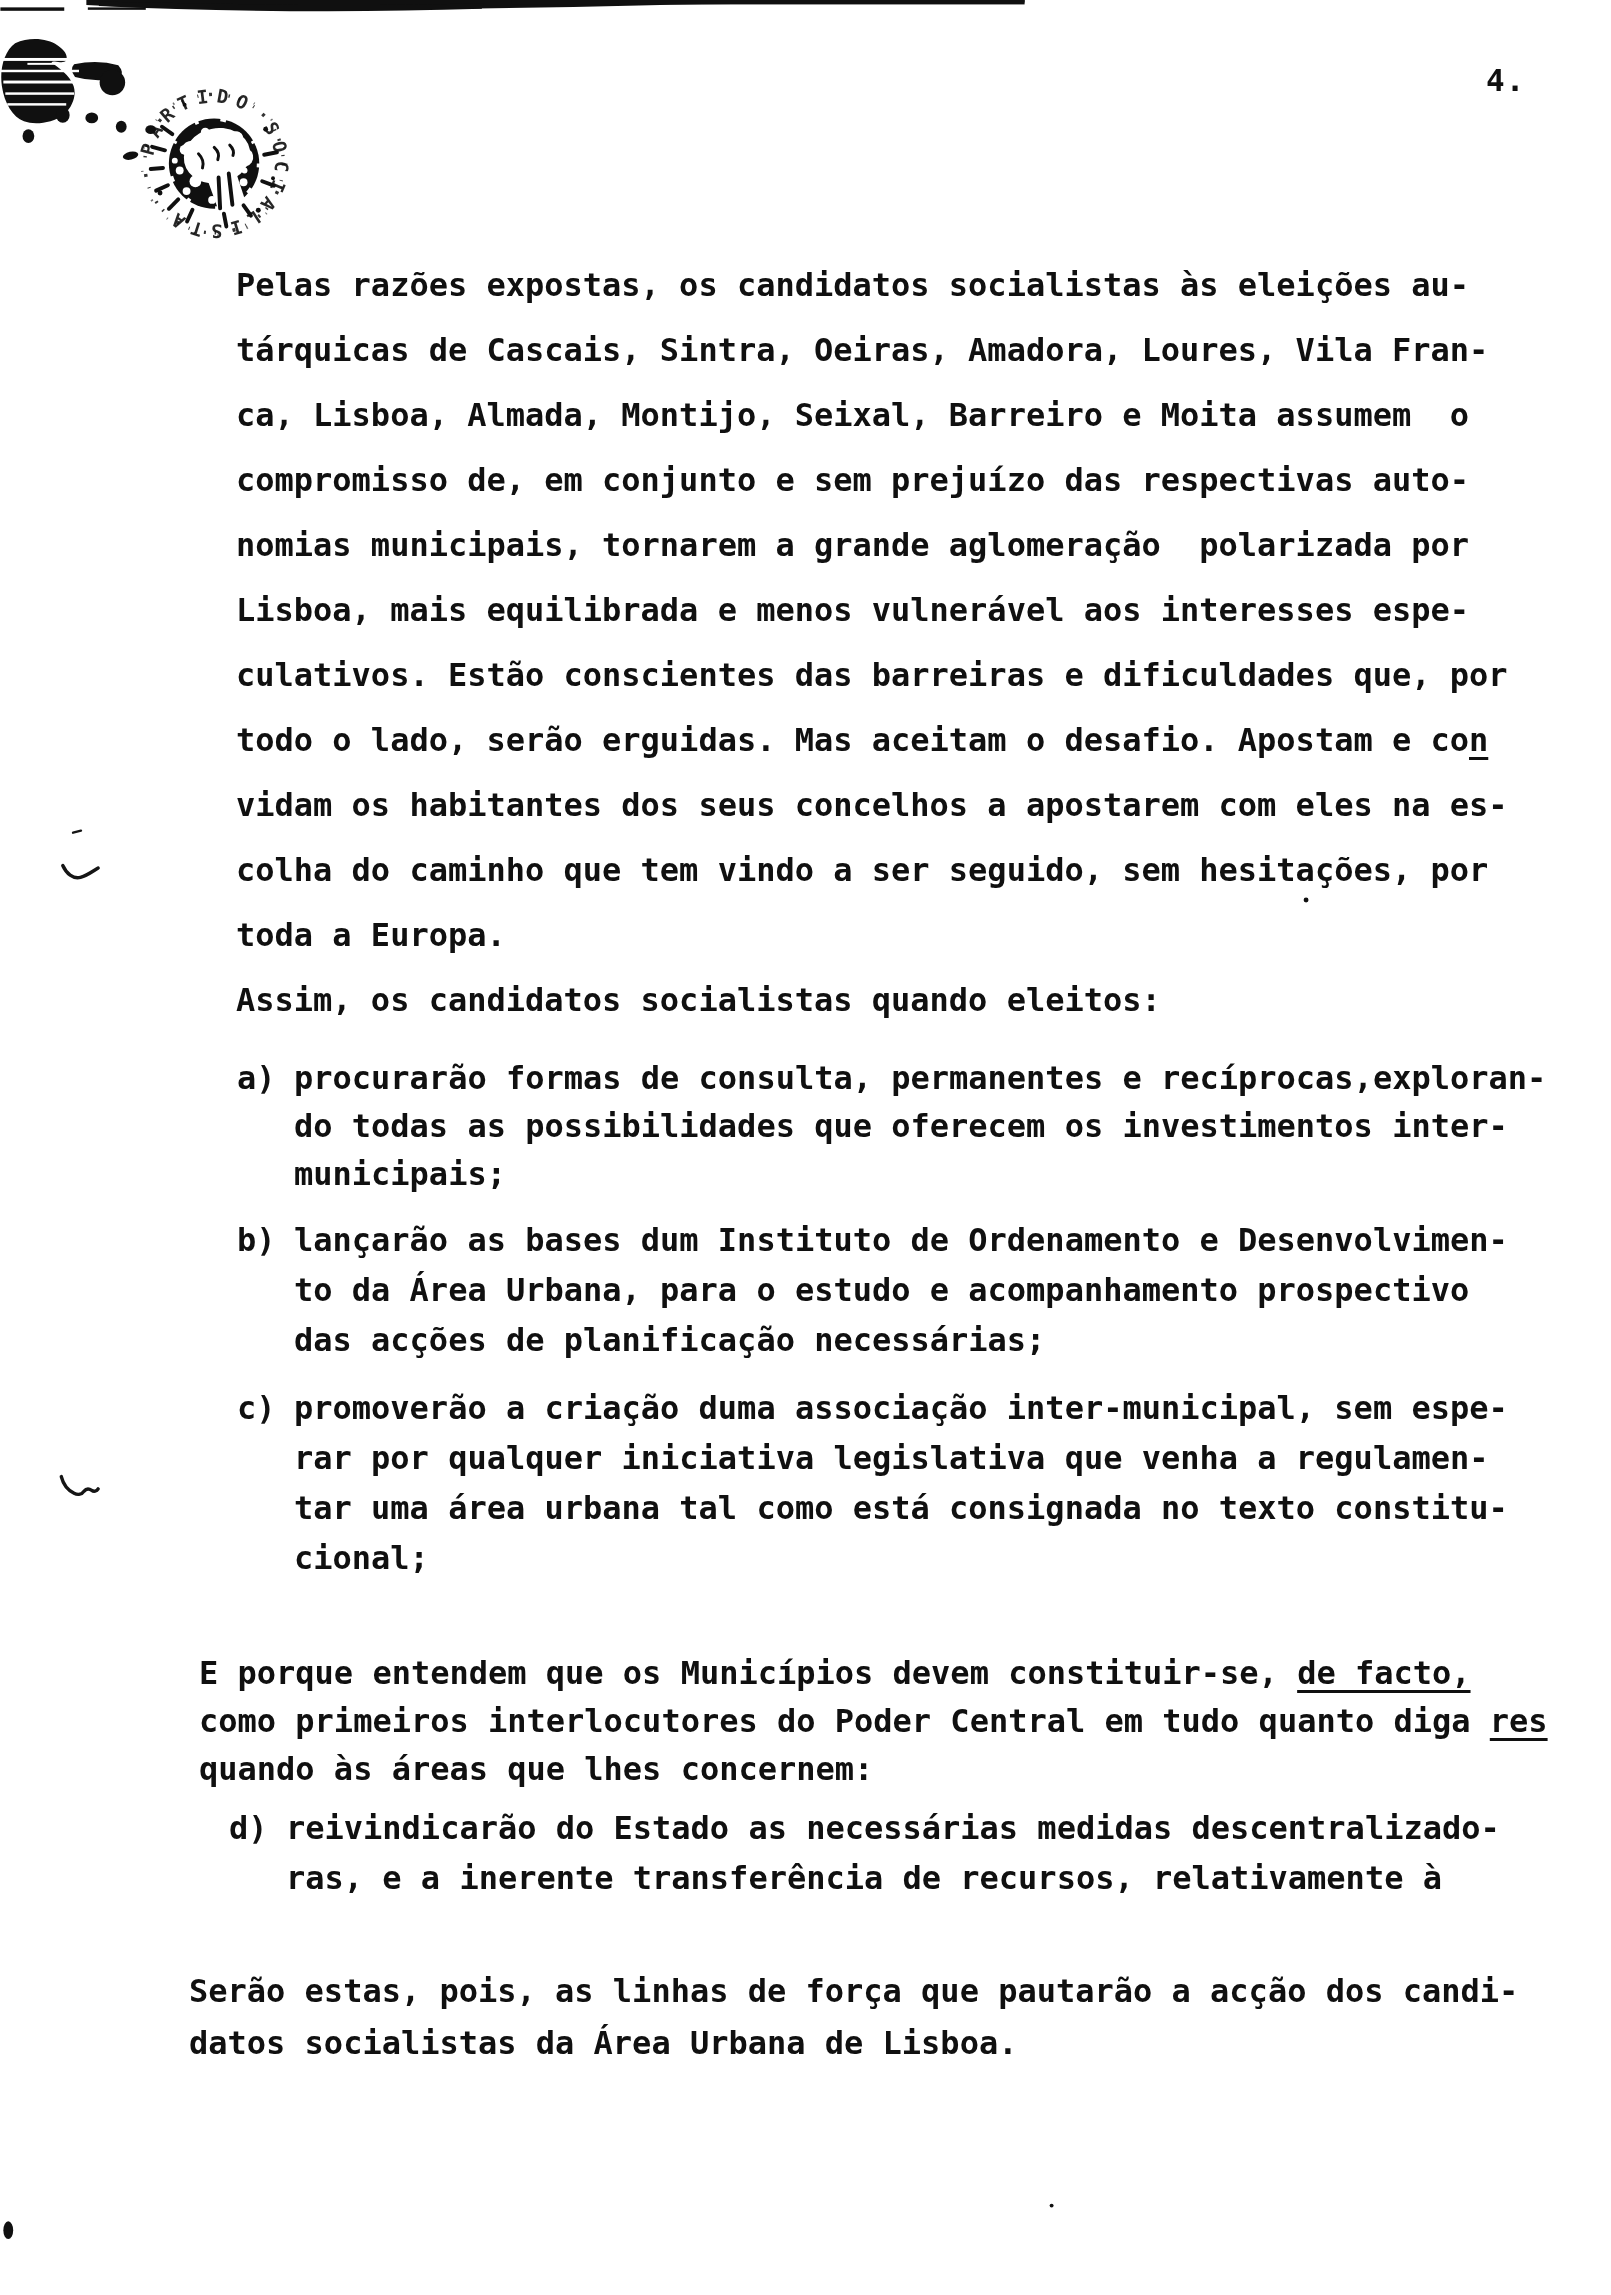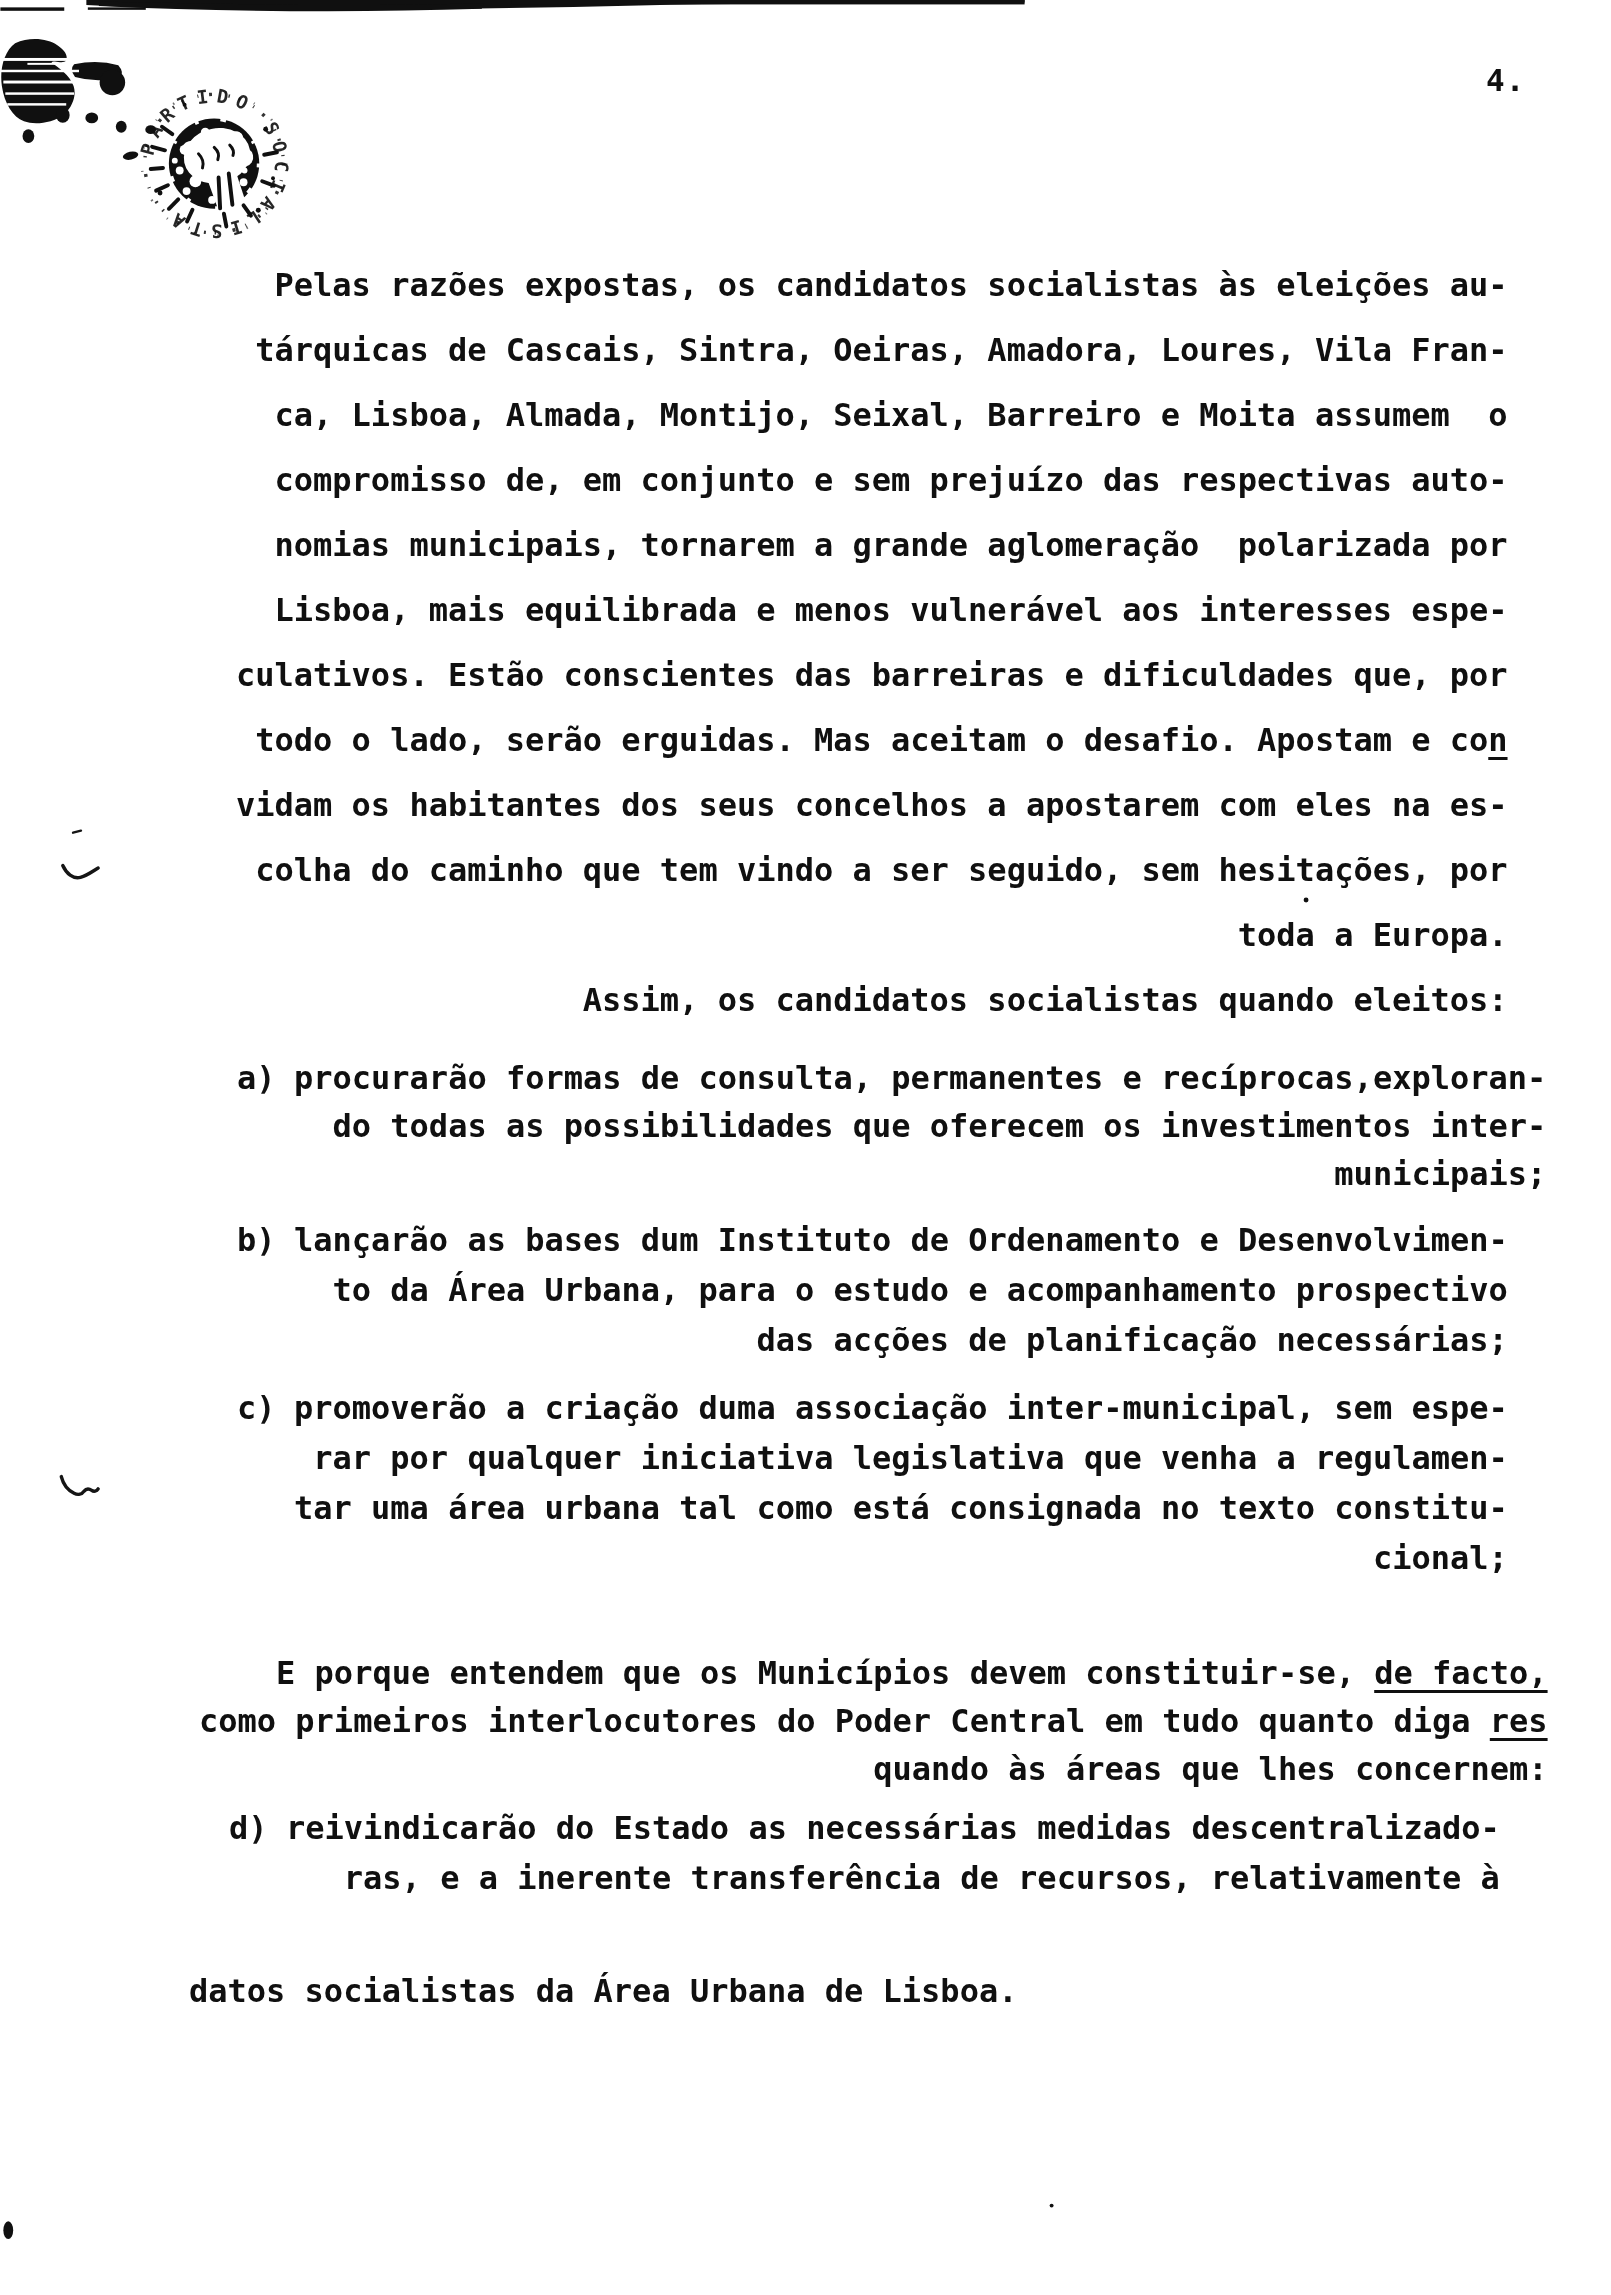--- a/index.html
+++ b/index.html
@@ -9,21 +9,20 @@
     background:#ffffff;
     overflow:hidden;
     font-family:"DejaVu Sans Mono","Liberation Mono",monospace;
     font-weight:bold;
     color:#101010;
   }
   .tblock{
     position:absolute;
     white-space:pre;
     font-size:32px;
-    text-align:right;
   }
   .tblock .line{min-height:1em;}
   #blk-p1      {left:236px; top:253px;  line-height:65px;}
   #blk-item_a  {left:294px; top:1054px; line-height:48px;}
   #blk-item_b  {left:294px; top:1215px; line-height:50px;}
   #blk-item_c  {left:294px; top:1383px; line-height:50px;}
   #blk-p2      {left:199px; top:1649px; line-height:48px;}
   #blk-item_d  {left:286px; top:1803px; line-height:50px;}
   #blk-closing {left:189px; top:1965px; line-height:52px;}
   .item-label{position:absolute; left:-57px; top:0;}
@@ -160,16 +159,16 @@
   </svg>
 
   <div id="page-number">4.</div>
 
   <div class="tblock" id="blk-p1"><div class="line"><span>Pelas razões expostas, os candidatos socialistas às eleições au-</span></div><div class="line"><span>tárquicas de Cascais, Sintra, Oeiras, Amadora, Loures, Vila Fran-</span></div><div class="line"><span>ca, Lisboa, Almada, Montijo, Seixal, Barreiro e Moita assumem  o</span></div><div class="line"><span>compromisso de, em conjunto e sem prejuízo das respectivas auto-</span></div><div class="line"><span>nomias municipais, tornarem a grande aglomeração  polarizada por</span></div><div class="line"><span>Lisboa, mais equilibrada e menos vulnerável aos interesses espe-</span></div><div class="line"><span>culativos. Estão conscientes das barreiras e dificuldades que, por</span></div><div class="line"><span>todo o lado, serão erguidas. Mas aceitam o desafio. Apostam e co</span><span class="u">n</span></div><div class="line"><span>vidam os habitantes dos seus concelhos a apostarem com eles na es-</span></div><div class="line"><span>colha do caminho que tem vindo a ser seguido, sem hesitações, por</span></div><div class="line"><span>toda a Europa.</span></div><div class="line"><span>Assim, os candidatos socialistas quando eleitos:</span></div></div>
   <div class="tblock" id="blk-item_a"><span class="item-label">a)</span><div class="line"><span>procurarão formas de consulta, permanentes e recíprocas,exploran-</span></div><div class="line"><span>do todas as possibilidades que oferecem os investimentos inter-</span></div><div class="line"><span>municipais;</span></div></div>
   <div class="tblock" id="blk-item_b"><span class="item-label">b)</span><div class="line"><span>lançarão as bases dum Instituto de Ordenamento e Desenvolvimen-</span></div><div class="line"><span>to da Área Urbana, para o estudo e acompanhamento prospectivo</span></div><div class="line"><span>das acções de planificação necessárias;</span></div></div>
   <div class="tblock" id="blk-item_c"><span class="item-label">c)</span><div class="line"><span>promoverão a criação duma associação inter-municipal, sem espe-</span></div><div class="line"><span>rar por qualquer iniciativa legislativa que venha a regulamen-</span></div><div class="line"><span>tar uma área urbana tal como está consignada no texto constitu-</span></div><div class="line"><span>cional;</span></div></div>
   <div class="tblock" id="blk-p2"><div class="line"><span>E porque entendem que os Municípios devem constituir-se, </span><span class="u">de facto,</span></div><div class="line"><span>como primeiros interlocutores do Poder Central em tudo quanto diga </span><span class="u">res</span></div><div class="line"><span>quando às áreas que lhes concernem:</span></div></div>
   <div class="tblock" id="blk-item_d"><span class="item-label">d)</span><div class="line"><span>reivindicarão do Estado as necessárias medidas descentralizado-</span></div><div class="line"><span>ras, e a inerente transferência de recursos, relativamente à</span></div></div>
-  <div class="tblock" id="blk-closing"><div class="line"><span>datos socialistas da Área Urbana de Lisboa.</span></div></div>
+  <div class="tblock" id="blk-closing"><div class="line"><span>Serão estas, pois, as linhas de força que pautarão a acção dos candi-</span></div><div class="line"><span>datos socialistas da Área Urbana de Lisboa.</span></div></div>
 
 </div>
 
 
 </body></html>

